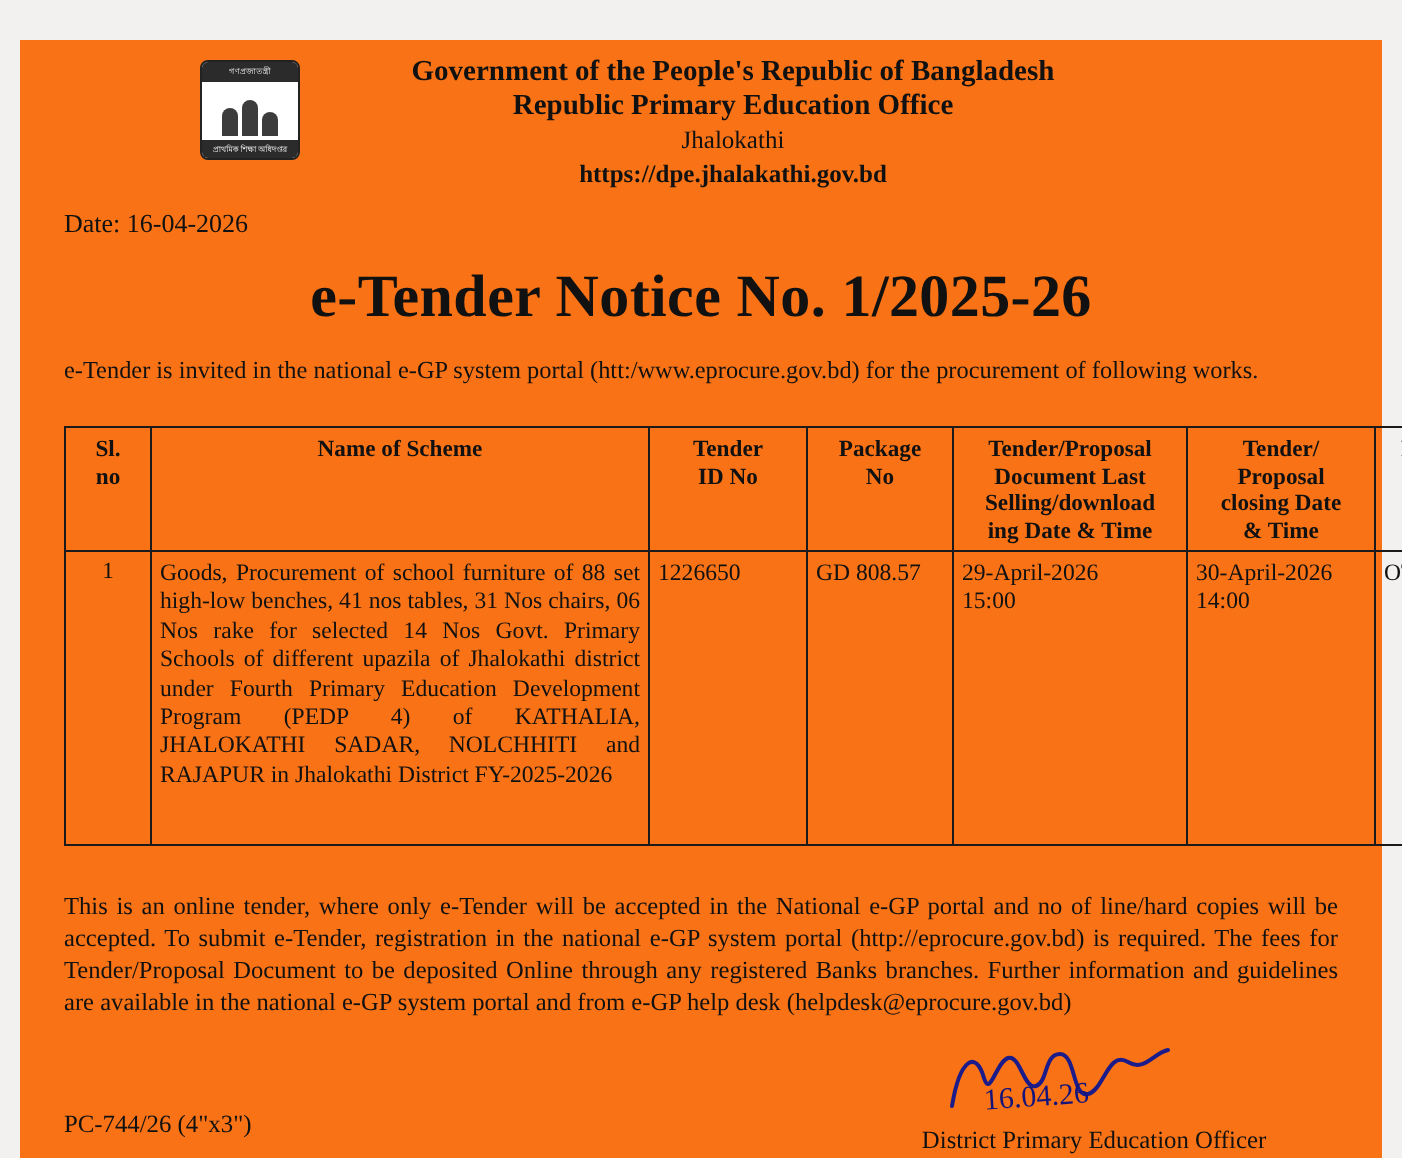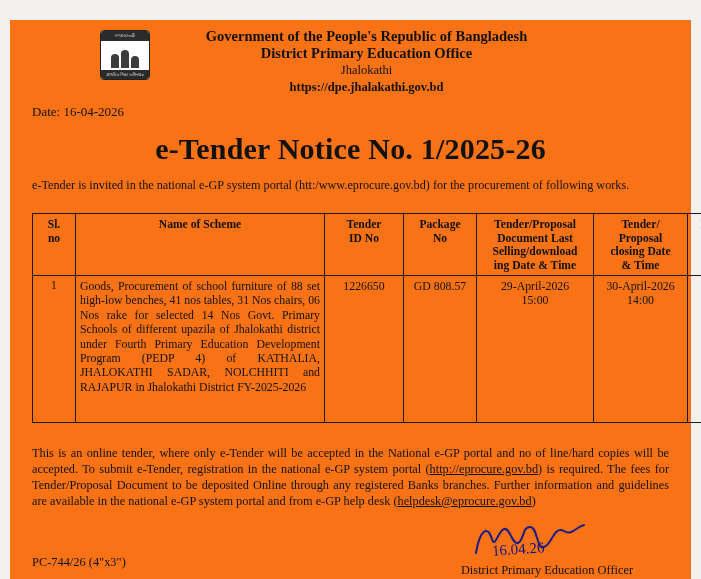--- a/index.html
+++ b/index.html
@@ -170,37 +170,35 @@
     text-align: center;
     font-size: 11.6px;
   }
   td.scheme {
     font-size: 11.8px;
     line-height: 14.4px;
     text-align: justify;
     height: 140px;
   }
   td.ctr {
-    text-align: center;
     font-size: 11.8px;
     line-height: 14px;
   }
   td.ctr .l2 { display: block; }
 
   
   .footer-para {
     font-size: 12.3px;
     line-height: 16px;
     padding: 10px 22px 0 22px;
     text-align: justify;
   }
   .footer-para a,
   .link {
     color: #111;
-    text-decoration: underline;
   }
 
   
   .sig-area {
     position: relative;
     height: 96px;
     margin-top: 10px;
   }
   .sig-scribble {
     position: absolute;
@@ -247,21 +245,21 @@
           <div class="figs">
             <div class="fig a"></div>
             <div class="fig b"></div>
             <div class="fig c"></div>
           </div>
           <div class="band-bottom">প্রাথমিক শিক্ষা অধিদপ্তর</div>
         </div>
       </div>
       <div class="title-block">
         <div class="org-line1">Government of the People's Republic of Bangladesh</div>
-        <div class="org-line2">District Primary Education Office</div>
+        <div class="org-line2">Republic Primary Education Office</div>
         <div class="org-line3">Jhalokathi</div>
         <div class="org-url">https://dpe.jhalakathi.gov.bd</div>
       </div>
     </div>
 
     <div class="memo-row">
       <div>Date: 16-04-2026</div>
     </div>
 
     <div class="big-title">e-Tender Notice No. 1/2025-26</div>

